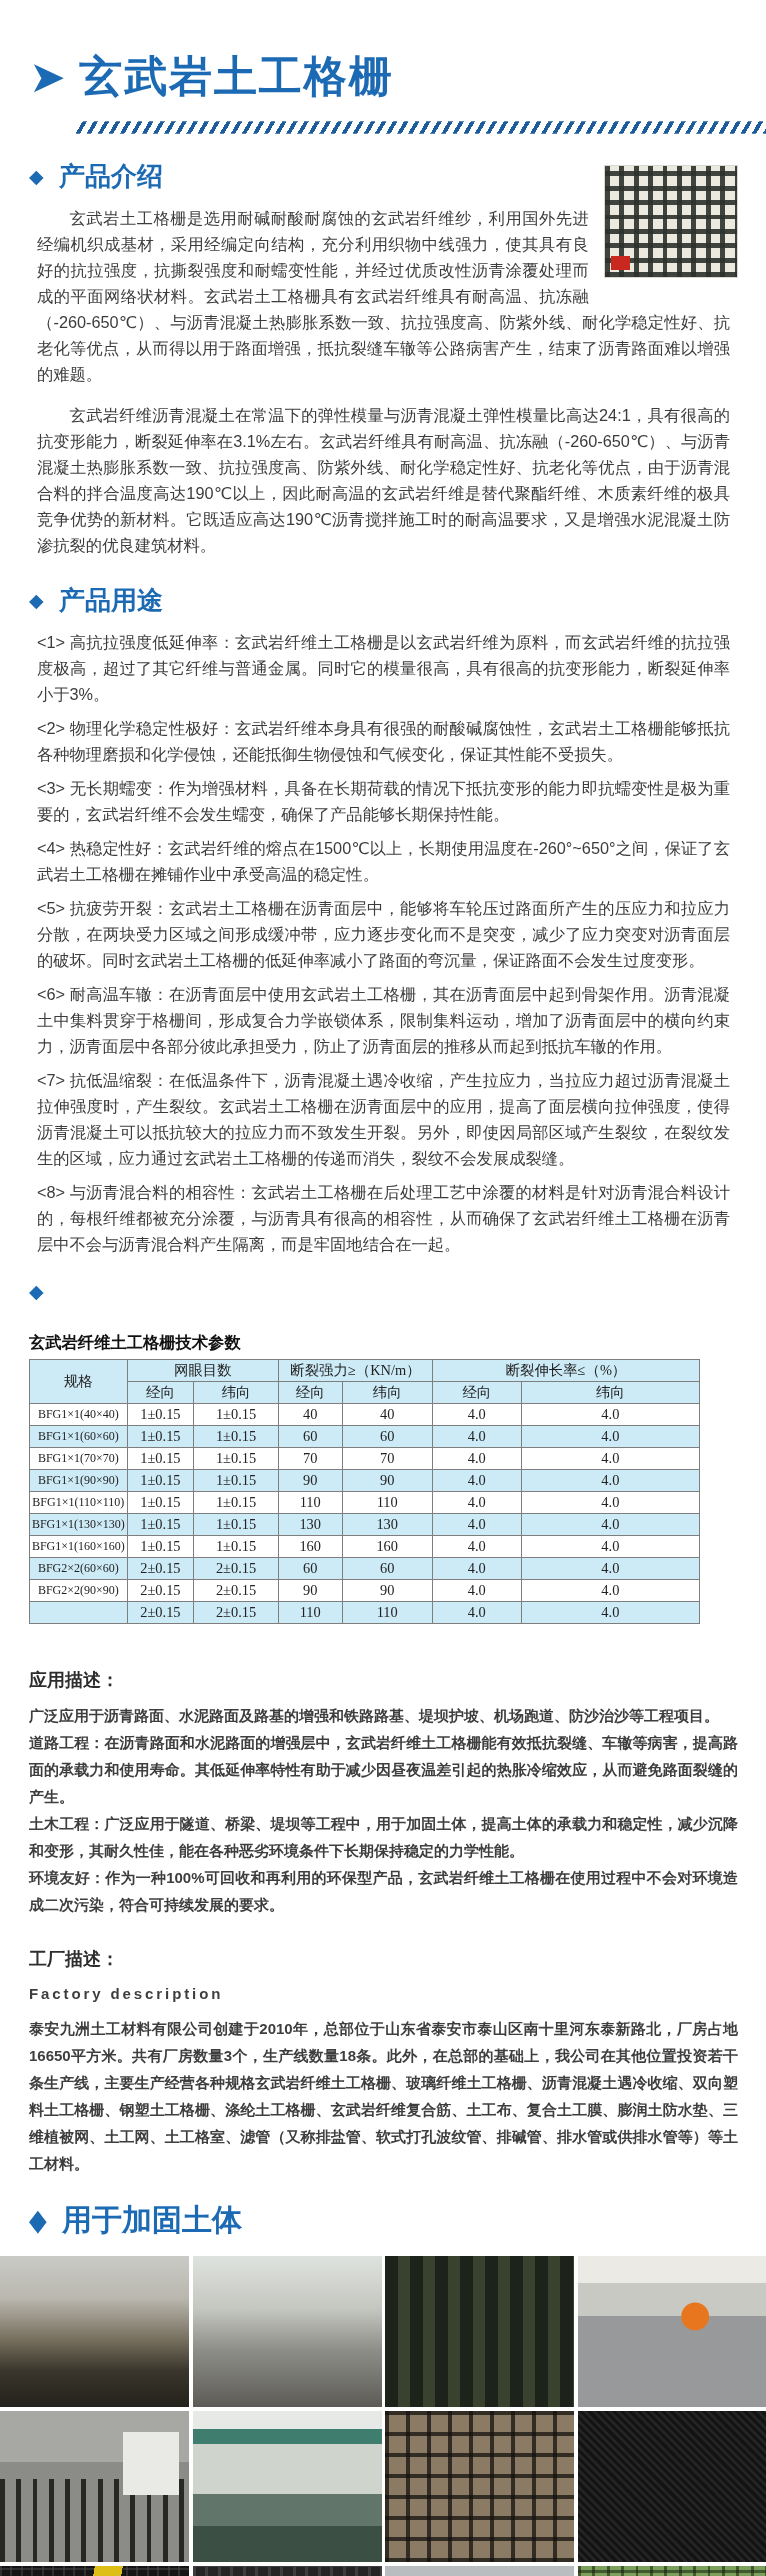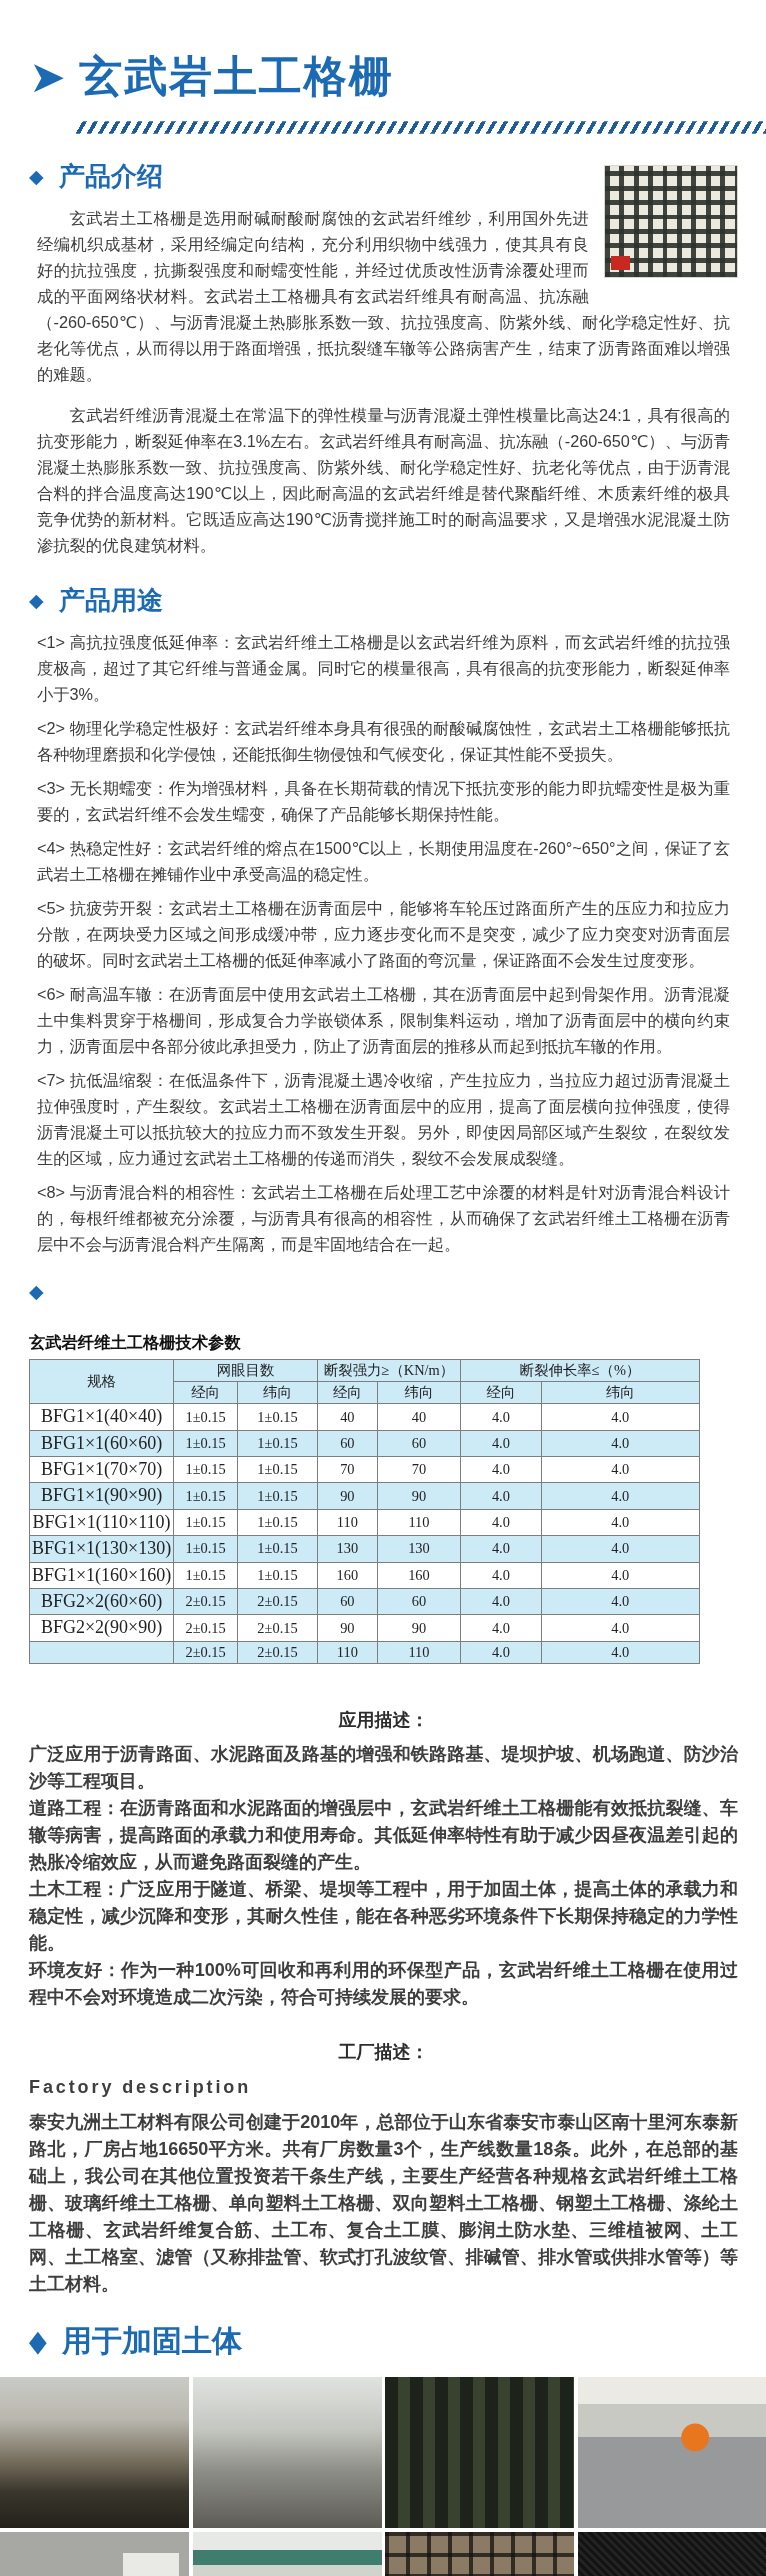--- a/index.html
+++ b/index.html
@@ -39,26 +39,26 @@
     border:1px solid #d8d8d0;}
   .intro-photo .red-tag{position:absolute;left:5.8px;bottom:7.7px;width:19px;height:13.4px;background:#c8281e;}
 
   
   .table-block{margin-top:31px;font-family:"Liberation Serif","DejaVu Serif",serif;}
   .tbl-title{font-size:16.3px;font-weight:bold;color:#111;margin:0 0 5px 0;}
   table{border-collapse:collapse;width:671px;font-size:14.4px;color:#222;}
   th,td{border:1px solid #7e7e7e;text-align:center;padding:1px 2.9px;font-weight:normal;height:19px;line-height:1.3;}
   thead th{background:#cdeaf7;}
   tbody tr:nth-child(even){background:#cdeaf7;}
-  td.spec-cell{font-size:18px;padding:1px 1.9px;}
-
-  
-  .app-head{font-size:18px;font-weight:bold;color:#2d2d2d;margin:44px 0 9.6px;text-align:center;}
+  td.spec-cell{font-size:12px;padding:1px 1.9px;}
+
+  
+  .app-head{font-size:18px;font-weight:bold;color:#2d2d2d;margin:44px 0 9.6px;}
   .factory-head{margin-top:29px;}
-  .app-body p,.factory-para,.factory-sub{font-size:18px;line-height:27px;font-weight:600;color:#3e3e3e;margin:0;text-align:justify;}
+  .app-body p,.factory-para,.factory-sub{font-size:15px;line-height:27px;font-weight:600;color:#3e3e3e;margin:0;text-align:justify;}
   .factory-sub{letter-spacing:2.9px;margin:1.9px 0 7.7px;}
 
   
   .photo-grid{margin:15.3px -29px 0;display:grid;grid-template-columns:repeat(4,1fr);gap:3.8px;}
   .photo{height:151px;}
   .ph-1{background:linear-gradient(180deg,#c9cbc6 0%,#b9b7ae 28%,#77705f 55%,#3a362c 76%,#23211b 100%);}
   .ph-2{background:linear-gradient(180deg,#dfe3df 0%,#c4c6c0 35%,#8e8e88 62%,#5c5b55 100%);}
   .ph-3{background:repeating-linear-gradient(90deg,#1d221a 0 13.4px,#39422f 13.4px 25px),#2c3327;}
   .ph-4{background:
       radial-gradient(circle at 62% 40%,#e8761f 0 13.4px,transparent 14.4px),
@@ -263,21 +263,21 @@
           <p>广泛应用于沥青路面、水泥路面及路基的增强和铁路路基、堤坝护坡、机场跑道、防沙治沙等工程项目。</p>
           <p>道路工程：在沥青路面和水泥路面的增强层中，玄武岩纤维土工格栅能有效抵抗裂缝、车辙等病害，提高路面的承载力和使用寿命。其低延伸率特性有助于减少因昼夜温差引起的热胀冷缩效应，从而避免路面裂缝的产生。</p>
           <p>土木工程：广泛应用于隧道、桥梁、堤坝等工程中，用于加固土体，提高土体的承载力和稳定性，减少沉降和变形，其耐久性佳，能在各种恶劣环境条件下长期保持稳定的力学性能。</p>
           <p>环境友好：作为一种100%可回收和再利用的环保型产品，玄武岩纤维土工格栅在使用过程中不会对环境造成二次污染，符合可持续发展的要求。</p>
         </div>
     </section>
 
     <section>
       <div class="app-head factory-head">工厂描述：</div>
       <div class="factory-sub">Factory description</div>
-      <p class="factory-para">泰安九洲土工材料有限公司创建于2010年，总部位于山东省泰安市泰山区南十里河东泰新路北，厂房占地16650平方米。共有厂房数量3个，生产线数量18条。此外，在总部的基础上，我公司在其他位置投资若干条生产线，主要生产经营各种规格玄武岩纤维土工格栅、玻璃纤维土工格栅、单向塑料土工格栅、双向塑料土工格栅、钢塑土工格栅、涤纶土工格栅、玄武岩纤维复合筋、土工布、复合土工膜、膨润土防水垫、三维植被网、土工网、土工格室、滤管（又称排盐管、软式打孔波纹管、排碱管、排水管或供排水管等）等土工材料。</p>
+      <p class="factory-para">泰安九洲土工材料有限公司创建于2010年，总部位于山东省泰安市泰山区南十里河东泰新路北，厂房占地16650平方米。共有厂房数量3个，生产线数量18条。此外，在总部的基础上，我公司在其他位置投资若干条生产线，主要生产经营各种规格玄武岩纤维土工格栅、玻璃纤维土工格栅、沥青混凝土遇冷收缩、双向塑料土工格栅、钢塑土工格栅、涤纶土工格栅、玄武岩纤维复合筋、土工布、复合土工膜、膨润土防水垫、三维植被网、土工网、土工格室、滤管（又称排盐管、软式打孔波纹管、排碱管、排水管或供排水管等）等土工材料。</p>
     </section>
 
     <section>
       <div class="sec-head scenes-head">
         <span class="diamond">◆</span>
         <h2>用于加固土体</h2>
       </div>
       <div class="photo-grid">
           <div class="photo ph-1"></div>
           <div class="photo ph-2"></div>

